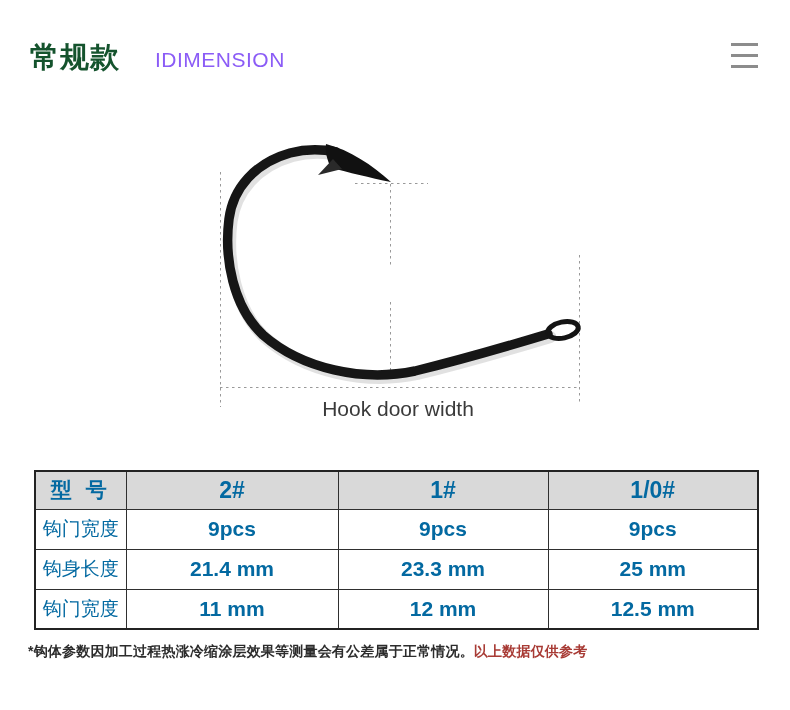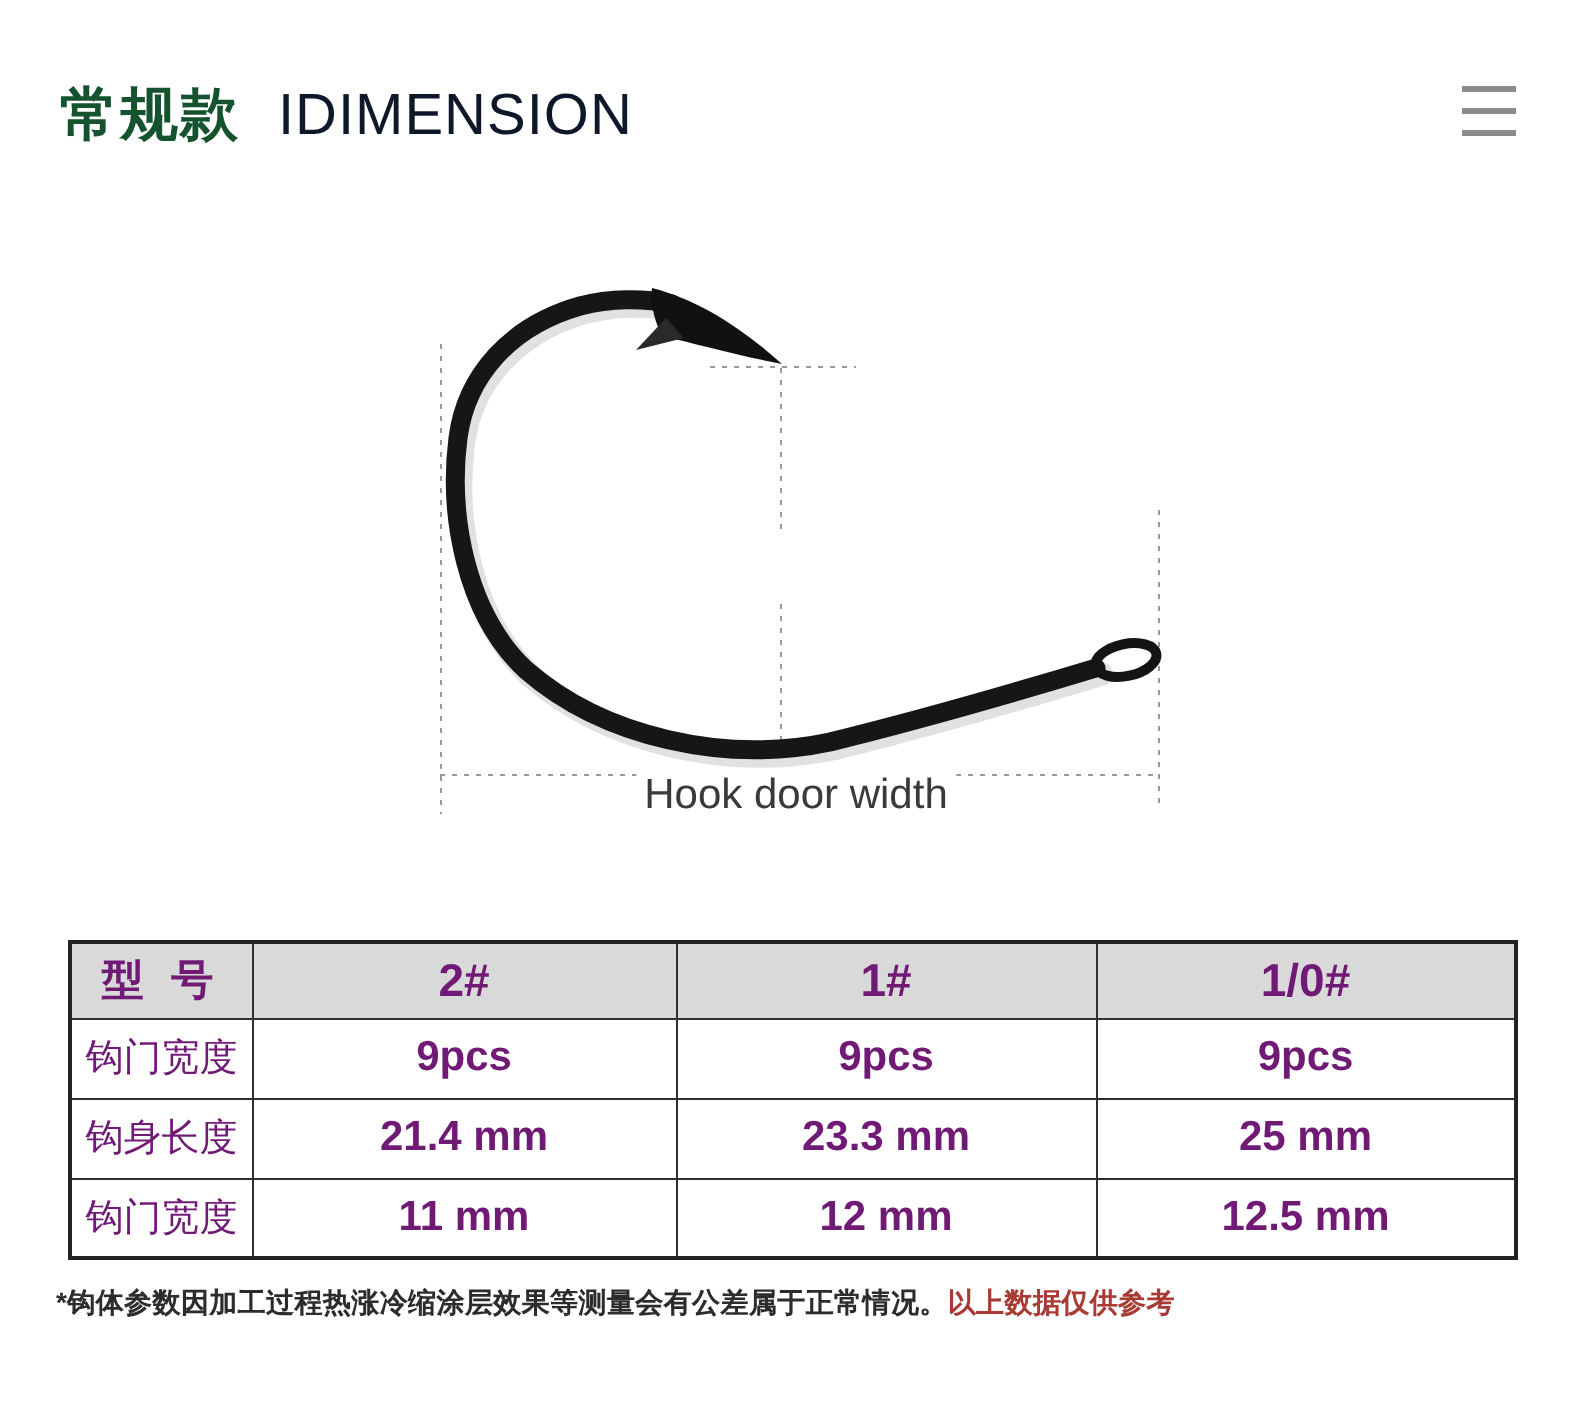--- a/index.html
+++ b/index.html
@@ -3,37 +3,37 @@
 <meta charset="utf-8">
 <style>
   html,body { margin:0; padding:0; }
   body { font-family:"Liberation Sans","DejaVu Sans",sans-serif; background:#fff; }
   .page { position:relative; width:790px; height:710px; background:#ffffff; overflow:hidden; }
 
   
   .header { position:absolute; top:38px; left:30px; right:30px; height:36px;
             display:flex; align-items:baseline; }
   .title-cn { font-size:29px; font-weight:bold; color:#14532d; letter-spacing:1px; }
-  .title-en { margin-left:19px; font-size:29px; color:#0f172a; letter-spacing:0.5px; }
+  .title-en { margin-left:35px; font-size:21px; color:#8b5cf6; letter-spacing:0.5px; }
   .hamburger { position:absolute; left:731px; top:43px; width:27px; height:25px;
                display:flex; flex-direction:column; justify-content:space-between; cursor:pointer; }
   .hamburger .bar { height:3px; width:100%; background:#8c8c8c; }
 
   
   .diagram { position:absolute; left:0; top:120px; width:790px; height:330px; }
   .diagram svg { position:absolute; left:0; top:0; }
   .dim-label { position:absolute; font-size:21px; color:#3a3a3a; white-space:nowrap;
                transform:translateX(-50%); background:#fff; padding:0 4px; }
-  .label-door   { left:398px; top:266px; }
+  .label-door   { left:398px; top:277px; }
   .label-length { left:388px; top:397px;text-align:center; }
 
   
   table.spec { position:absolute; left:34px; top:470px; width:723px;
                border-collapse:collapse; table-layout:fixed;
-               border:2px solid #232323; color:#701a75; }
+               border:2px solid #232323; color:#0369a1; }
   table.spec th, table.spec td { border:1.5px solid #2f2f2f; text-align:center;
                vertical-align:middle; padding:0; }
   table.spec thead tr { height:38px; background:#d9d9d9; }
   table.spec tbody tr { height:40px; background:#ffffff; }
   .model-label { font-size:21px; font-weight:bold; letter-spacing:4px; }
   .col-header  { font-size:23px; font-weight:600; }
   .row-label   { font-size:19px; font-weight:400; }
   td.value     { font-size:21px;font-weight:bold; }
 
   

